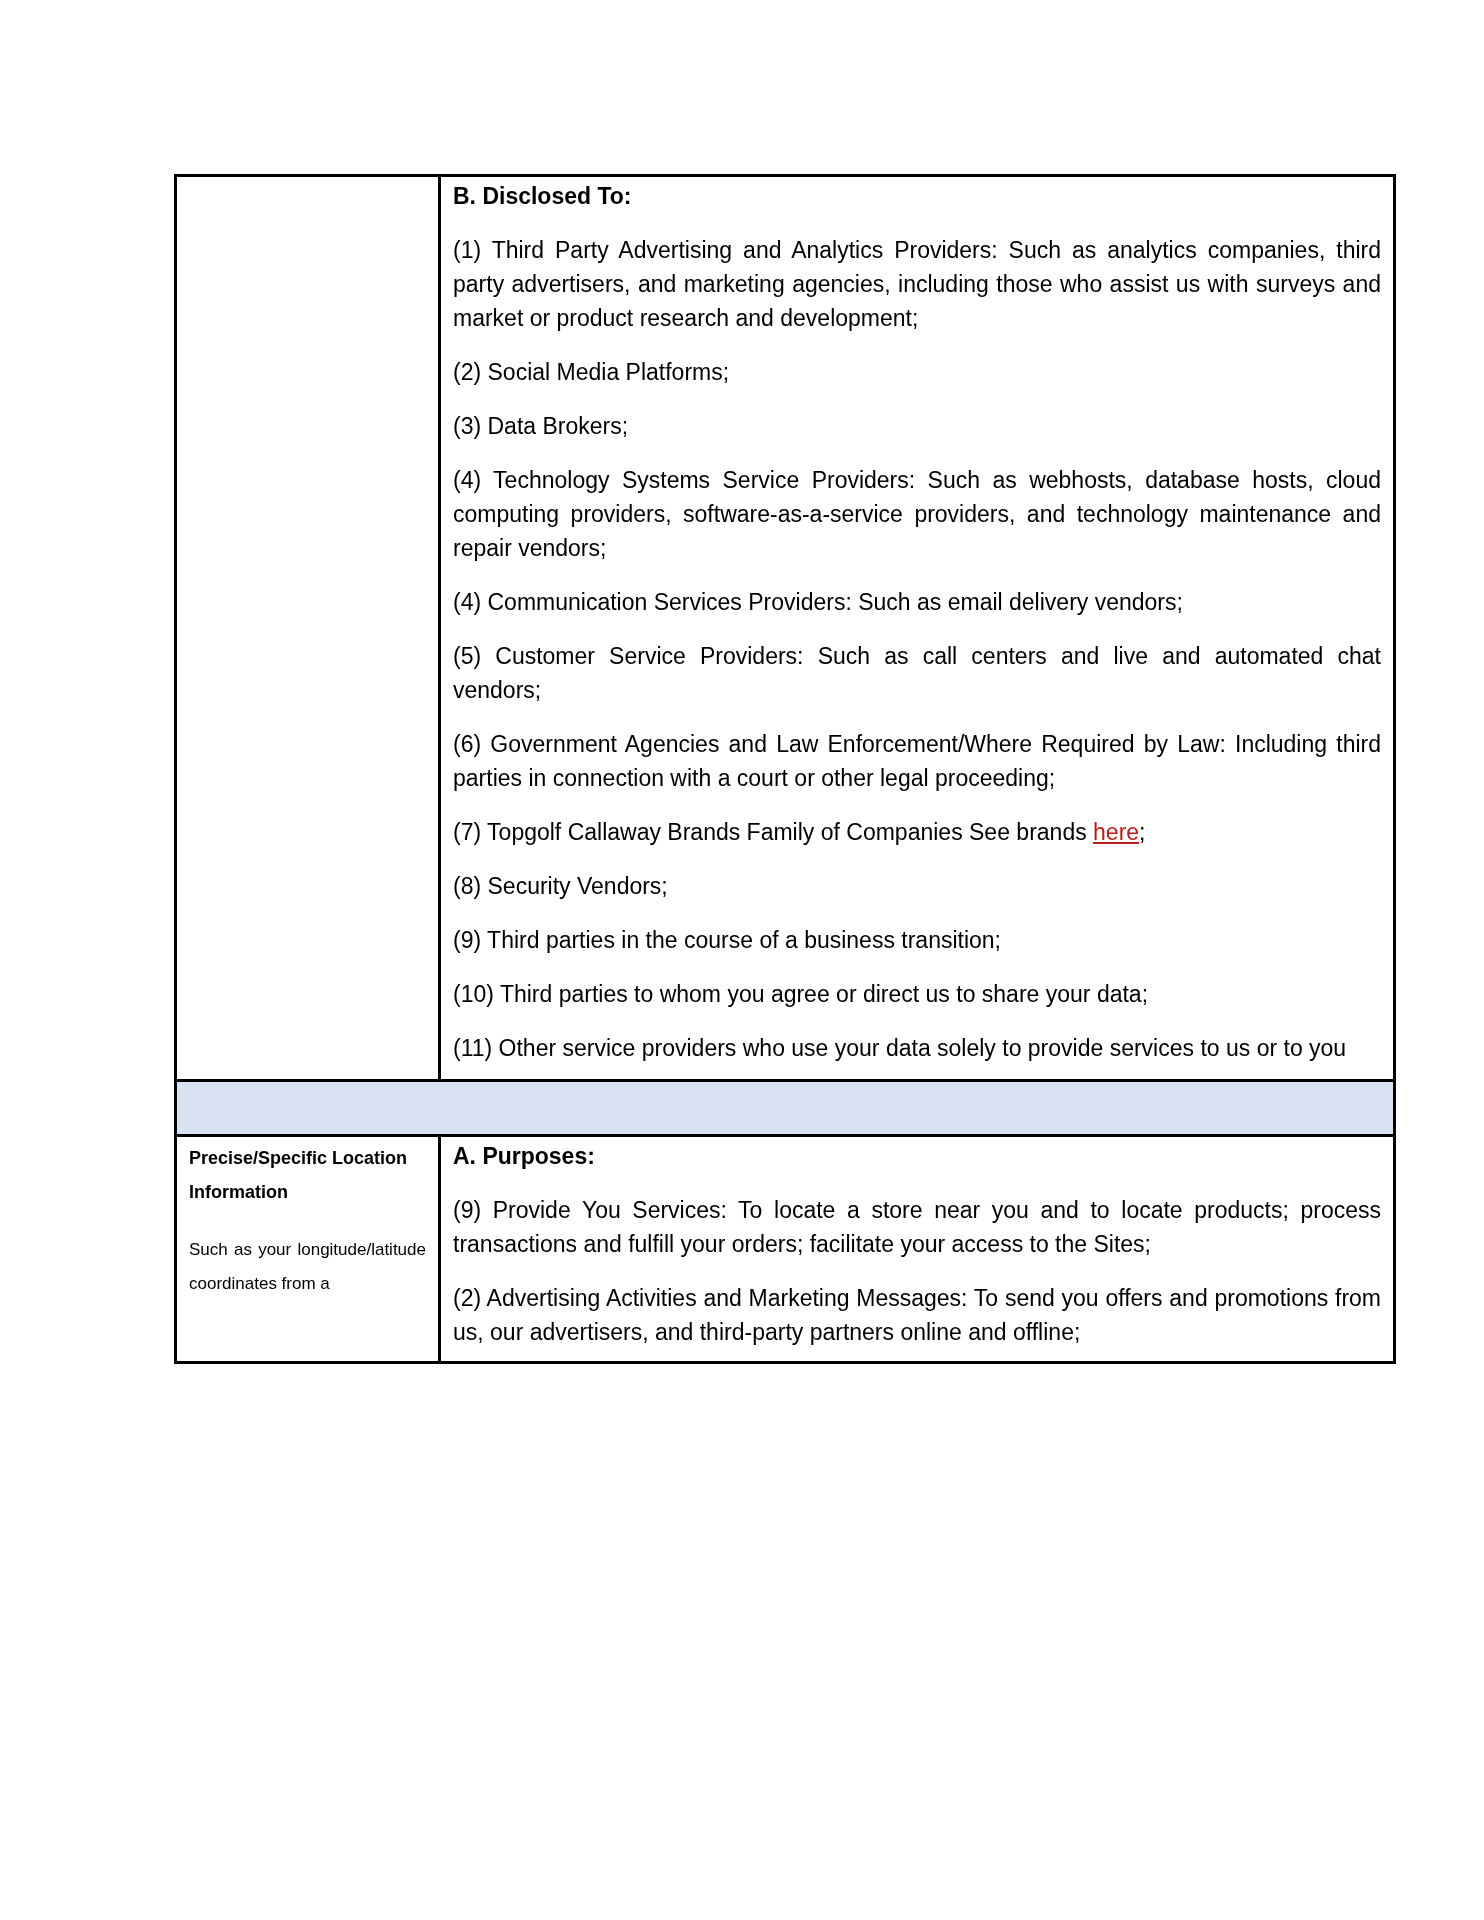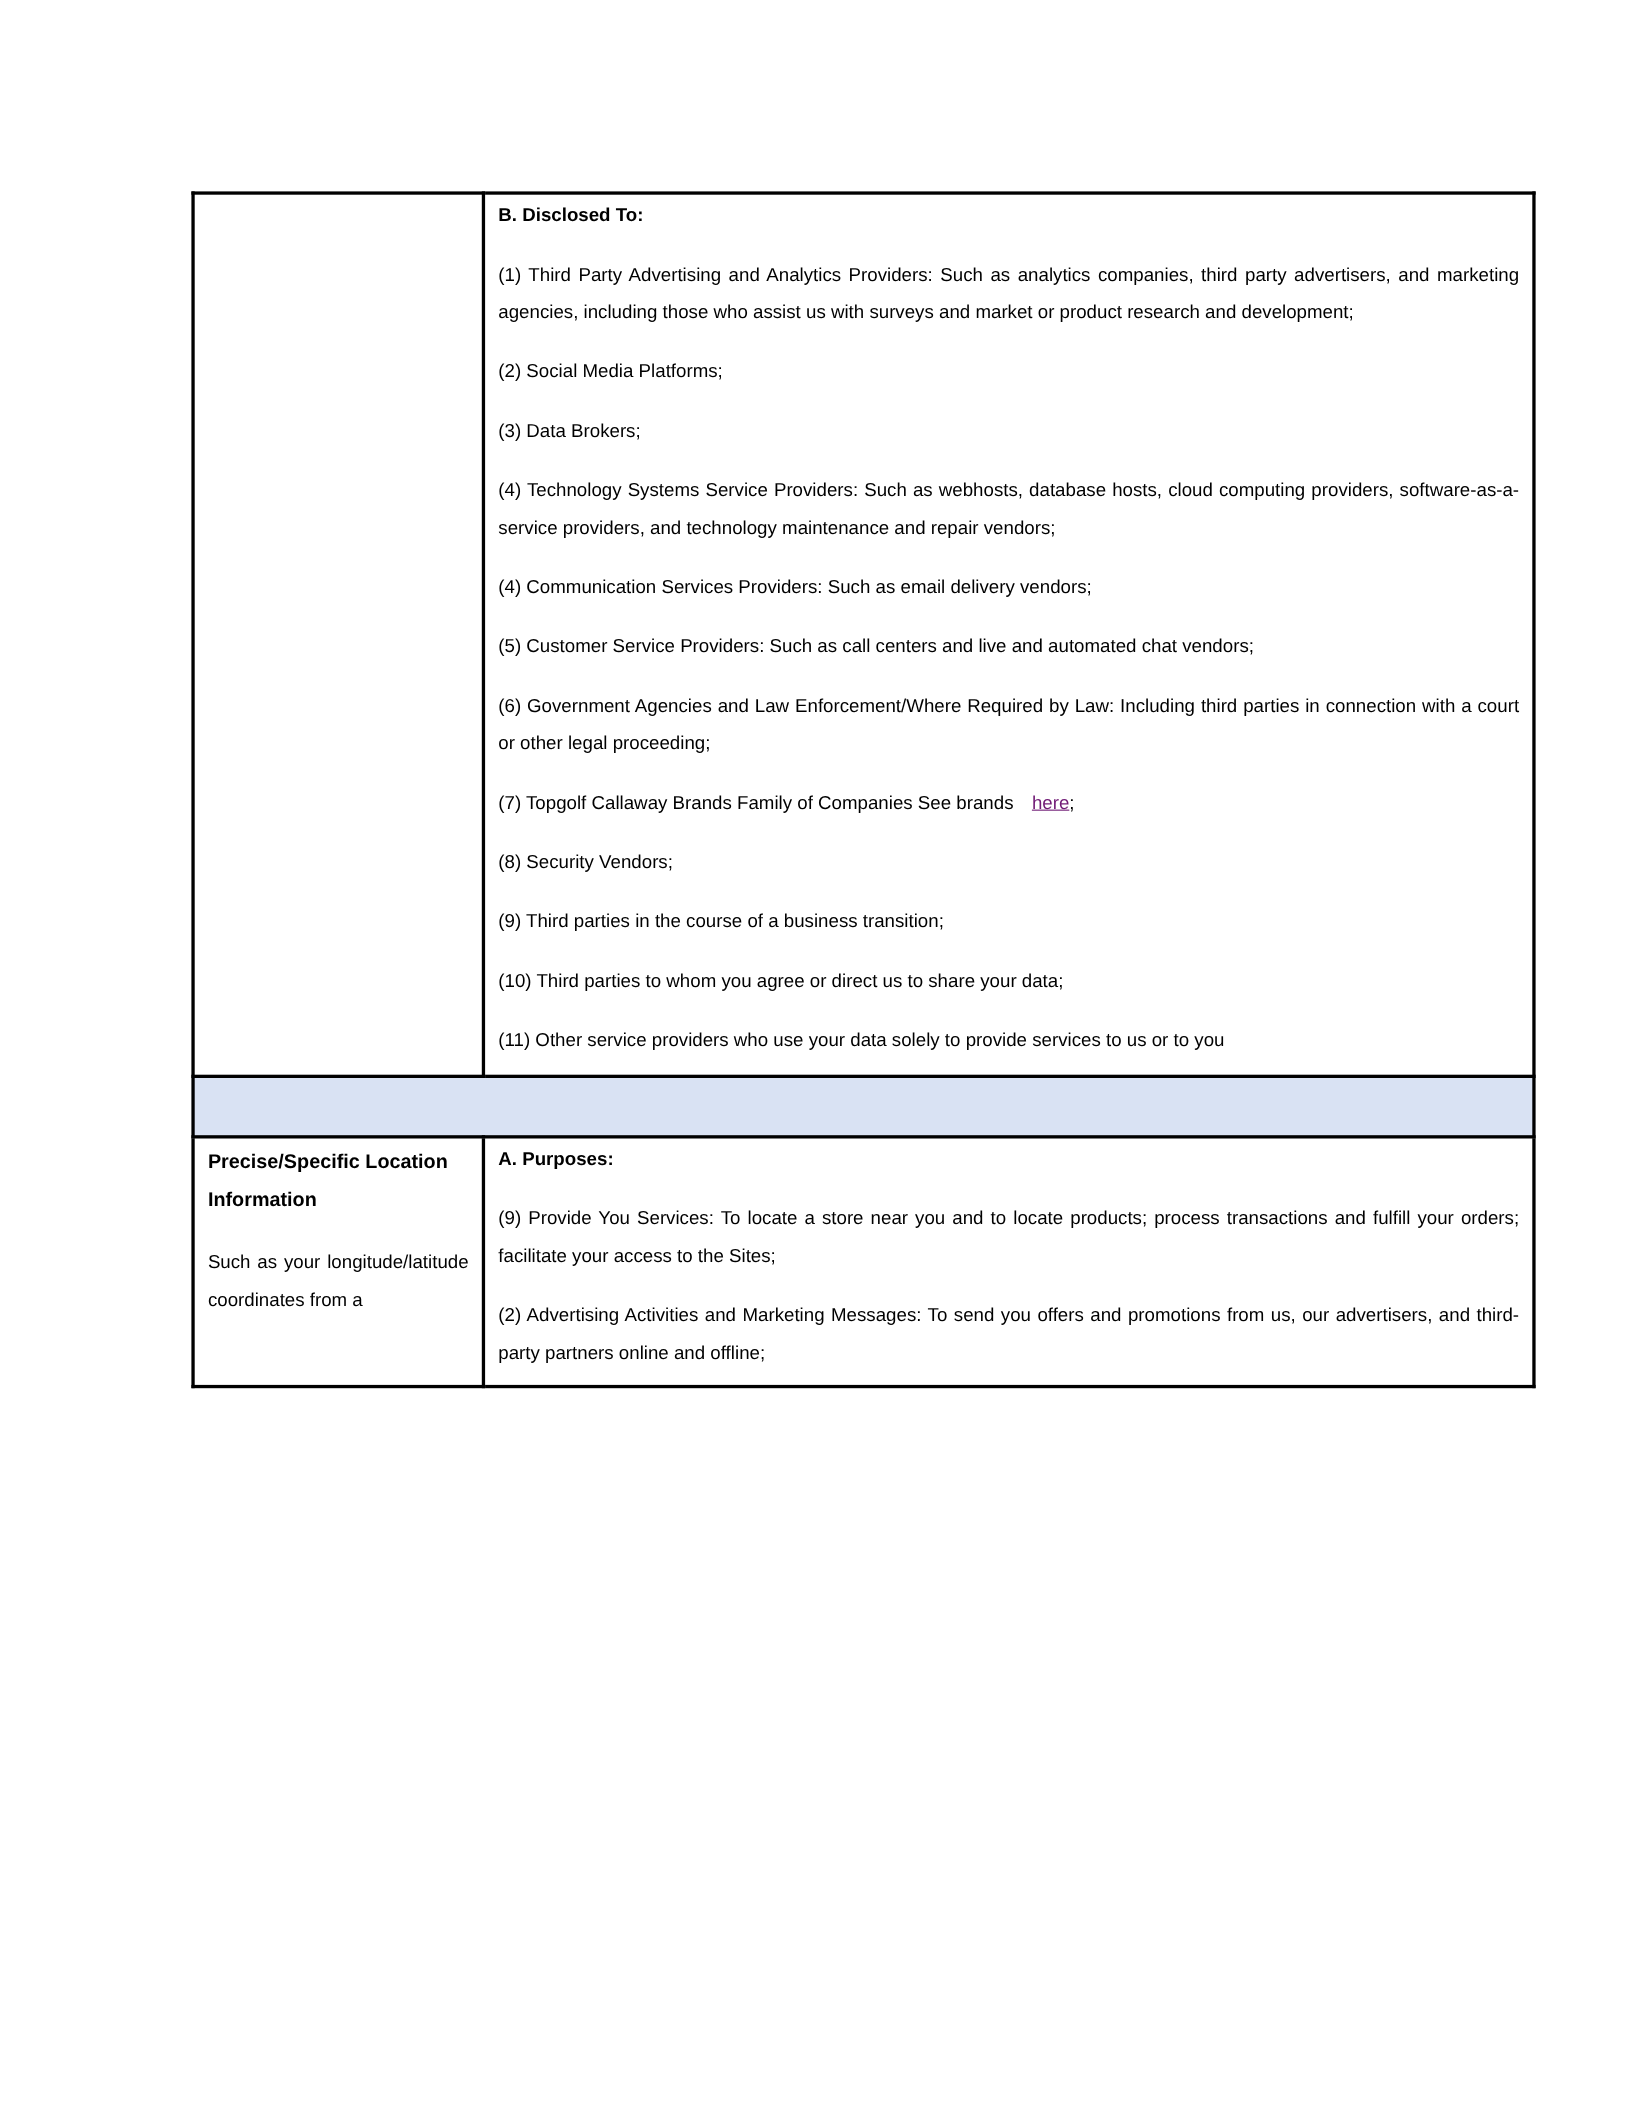--- a/index.html
+++ b/index.html
@@ -4,25 +4,25 @@
 <style>
   html, body { margin: 0; padding: 0; background: #ffffff; }
   body { width: 1484px; height: 1920px; position: relative; overflow: hidden;
          font-family: "Liberation Sans", "DejaVu Sans", sans-serif; color: #000; }
   .page-table { position: absolute; left: 174px; top: 174px; width: 1222px;
                 border-collapse: collapse; table-layout: fixed; }
   .page-table td { border: 3px solid #000; vertical-align: top; padding: 0; }
   .col-left { width: 264px; }
   .cell-left { padding: 4px 12px 0 12px !important; }
   .cell-right { padding: 2px 12px 14px 12px !important; }
-  p { margin: 0 0 20px 0; font-size: 17px; line-height: 34px; text-align: justify; }
+  p { margin: 0 0 20px 0; font-size: 23px; line-height: 34px; text-align: justify; }
   p:last-child { margin-bottom: 0; }
   .b { font-weight: normal; }
   .heading { font-weight: bold; margin-bottom: 20px; }
-  a.link { color: #701a75; text-decoration: underline; margin-left: 12px; }
+  a.link { color: #b91c1c; text-decoration: underline; }
   .band td { background: #D9E2F3; height: 52px; }
   .left-title { font-weight: bold; font-size: 18px; line-height: 34px; margin: 0 0 12px 0; text-align: left; }
   .left-body { font-size: 17px; line-height: 34px; text-align: justify; text-align-last: left; margin-top: 24px; }
   .row-b .cell-right { padding-bottom: 14px !important; }
   .row-c .cell-right { padding-top: 2px !important; padding-bottom: 14px !important; }
   .row-d .cell-right { padding-top: 2px !important; padding-bottom: 12px !important; }
 </style>
 </head>
 <body>
 

